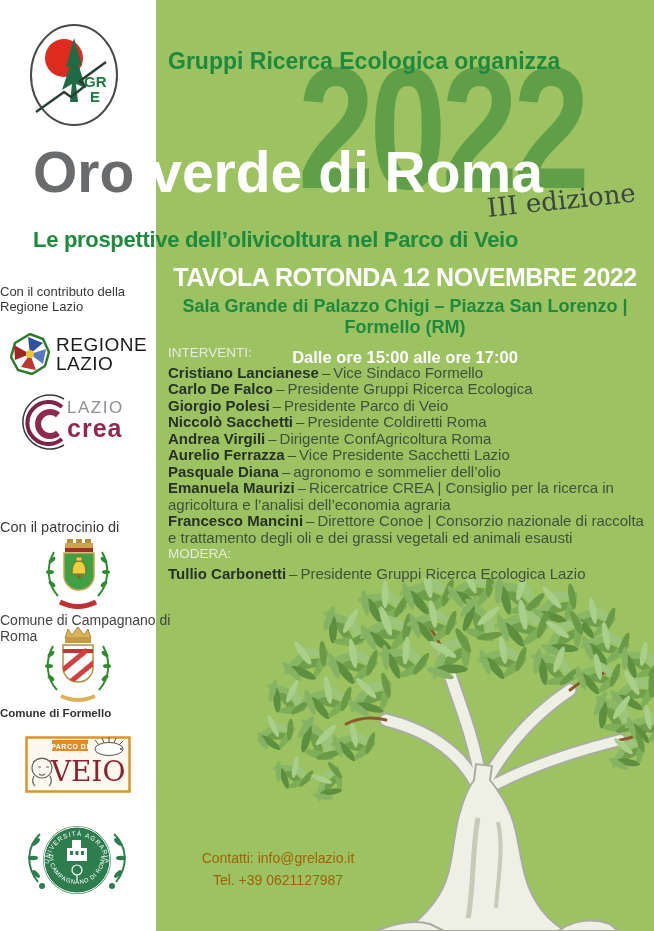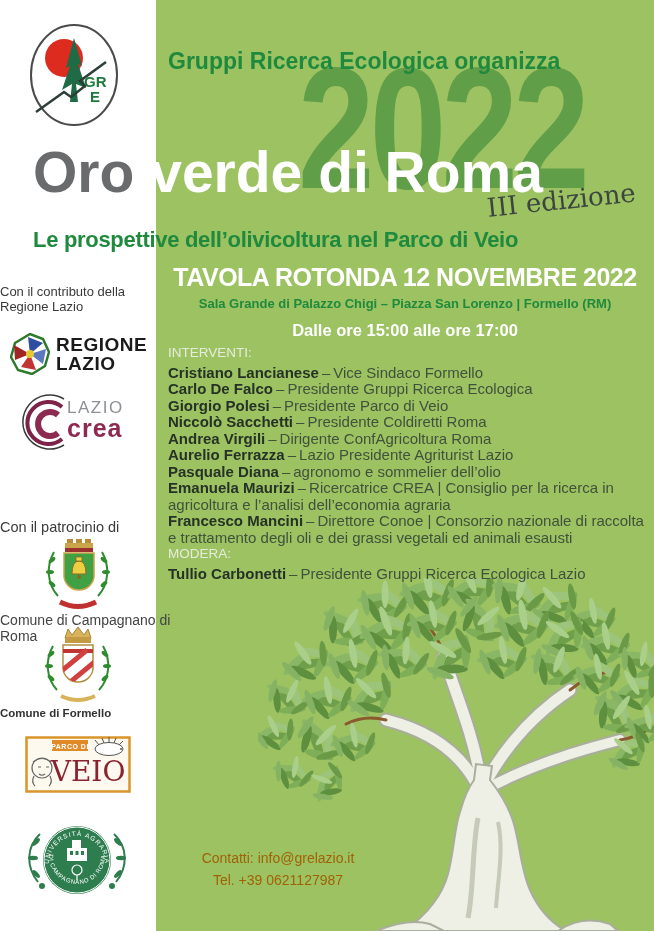--- a/index.html
+++ b/index.html
@@ -14,38 +14,38 @@
   .green-panel{position:absolute;left:156px;top:0;width:498px;height:931px;background:var(--green-bg)}
   .organizer{position:absolute;left:168px;top:48px;font-size:23px;font-weight:bold;color:var(--green-deep);z-index:2;white-space:nowrap}
   .year-watermark{position:absolute;left:298px;top:42px;font-size:172px;font-weight:bold;line-height:1;color:var(--green-year);letter-spacing:-6px;transform:scaleX(0.8);transform-origin:left top;z-index:1}
   .main-title{position:absolute;left:33px;top:141px;font-size:57px;font-weight:bold;line-height:1.1;white-space:nowrap;z-index:3}
   .title-oro{color:var(--gray-title)}
   .title-rest{color:#ffffff}
   .edition{position:absolute;left:487px;top:193px;font-family:"DejaVu Serif",serif;font-size:26px;color:var(--edition-ink);transform:rotate(-6deg);transform-origin:left center;z-index:3;white-space:nowrap}
   .subtitle{position:absolute;left:33px;top:227px;font-size:22px;font-weight:bold;letter-spacing:-0.3px;color:var(--green-deep);white-space:nowrap;z-index:3}
   .event-block{position:absolute;left:156px;top:263px;width:498px;text-align:center;z-index:2}
   .event-heading{font-size:25px;font-weight:bold;color:#fff;letter-spacing:-0.5px}
-  .event-location{font-size:13px;font-weight:bold;color:var(--green-deep);margin-top:4px}
+  .event-location{font-size:18px;font-weight:bold;color:var(--green-deep);margin-top:4px}
   .event-time{font-size:16.5px;font-weight:bold;color:#fff;margin-top:10px}
   .program-block{position:absolute;left:168px;top:345px;width:478px;z-index:2;font-size:15px;line-height:16.5px}
   .section-label{color:var(--label-light);font-size:13.5px;margin-bottom:3px}
   .speaker-line{color:var(--ink-role)}
   .sp-name{font-weight:bold;color:var(--ink-name)}
   .sp-sep{margin:0 3px;color:var(--ink-role)}
   .modera-block{margin-top:0}
   .contact-block{position:absolute;left:188px;top:847px;width:180px;text-align:center;font-size:14px;line-height:22px;color:#a16207;z-index:3}
   .tree{position:absolute;left:258px;top:578px;width:396px;height:353px;z-index:1}
   .sidebar-text{position:absolute;left:0;width:182px;text-align:left;color:var(--sidebar-ink)}
   .contributo{top:284px;font-size:13px;line-height:15px}
   .patrocinio{top:519px;font-size:14.5px}
   .caption-small{top:612px;font-size:14px;color:#444}
   .caption-formello{top:707px;font-size:11.5px;font-weight:bold;color:#333}
   .gre-logo{position:absolute;left:28px;top:22px;width:93px;height:108px}
   .regione-emblem{position:absolute;left:10px;top:333px;width:40px;height:42px}
-  .regione-text{position:absolute;left:56px;top:335px;font-size:19px;font-weight:700;letter-spacing:0.5px;color:#1b1b1b;line-height:19px}
+  .regione-text{position:absolute;left:56px;top:335px;font-size:19px;font-weight:400;letter-spacing:0.5px;color:#1b1b1b;line-height:19px}
   .laziocrea-circles{position:absolute;left:18px;top:391px;width:48px;height:62px}
   .laziocrea-text{position:absolute;left:67px;top:399px;line-height:1}
   .laziocrea-lazio{font-size:17px;letter-spacing:1.5px;color:#8d9094}
   .laziocrea-crea{font-size:25px;font-weight:600;letter-spacing:1px;color:var(--maroon)}
   .arms{position:absolute;left:43px;width:70px}
   .arms-campagnano{top:538px;height:72px}
   .arms-formello{top:626px;height:79px}
   .parco-logo{position:absolute;left:25px;top:736px;width:106px;height:57px}
   .universita-seal{position:absolute;left:24px;top:812px;width:106px;height:96px}
 </style>
@@ -76,21 +76,21 @@
 </div>
 
 <div class="program-block">
   <div class="section-label">INTERVENTI:</div>
   <div>
       <div class="speaker-line"><span class="sp-name">Cristiano Lancianese</span><span class="sp-sep">–</span><span class="sp-role">Vice Sindaco Formello</span></div>
       <div class="speaker-line"><span class="sp-name">Carlo De Falco</span><span class="sp-sep">–</span><span class="sp-role">Presidente Gruppi Ricerca Ecologica</span></div>
       <div class="speaker-line"><span class="sp-name">Giorgio Polesi</span><span class="sp-sep">–</span><span class="sp-role">Presidente Parco di Veio</span></div>
       <div class="speaker-line"><span class="sp-name">Niccolò Sacchetti</span><span class="sp-sep">–</span><span class="sp-role">Presidente Coldiretti Roma</span></div>
       <div class="speaker-line"><span class="sp-name">Andrea Virgili</span><span class="sp-sep">–</span><span class="sp-role">Dirigente ConfAgricoltura Roma</span></div>
-      <div class="speaker-line"><span class="sp-name">Aurelio Ferrazza</span><span class="sp-sep">–</span><span class="sp-role">Lazio Presidente Agriturist Lazio</span></div>
+      <div class="speaker-line"><span class="sp-name">Aurelio Ferrazza</span><span class="sp-sep">–</span><span class="sp-role">Vice Presidente Sacchetti Lazio</span></div>
       <div class="speaker-line"><span class="sp-name">Pasquale Diana</span><span class="sp-sep">–</span><span class="sp-role">agronomo e sommelier dell’olio</span></div>
       <div class="speaker-line"><span class="sp-name">Emanuela Maurizi</span><span class="sp-sep">–</span><span class="sp-role">Ricercatrice CREA | Consiglio per la ricerca in agricoltura e l’analisi dell’economia agraria</span></div>
       <div class="speaker-line"><span class="sp-name">Francesco Mancini</span><span class="sp-sep">–</span><span class="sp-role">Direttore Conoe | Consorzio nazionale di raccolta e trattamento degli oli e dei grassi vegetali ed animali esausti</span></div>
     </div>
   <div class="modera-block">
     <div class="section-label">MODERA:</div>
     <div class="speaker-line"><span class="sp-name">Tullio Carbonetti</span><span class="sp-sep">–</span><span class="sp-role">Presidente Gruppi Ricerca Ecologica Lazio</span></div>
   </div>
 </div>
 

